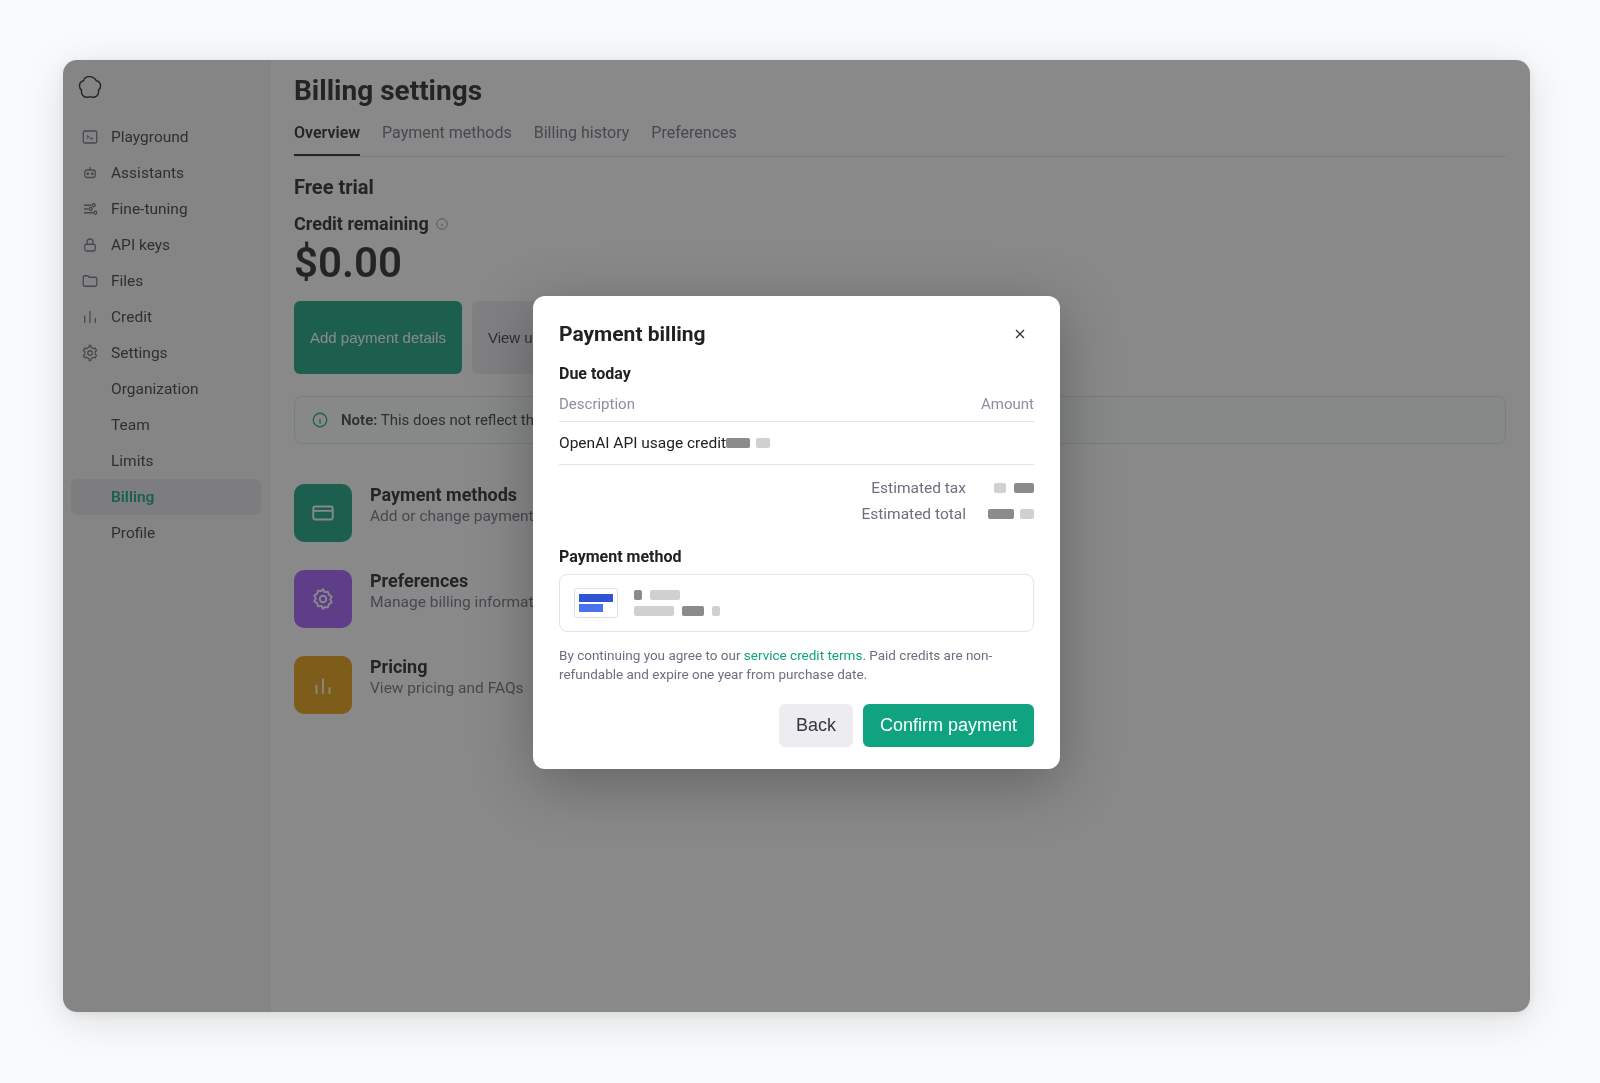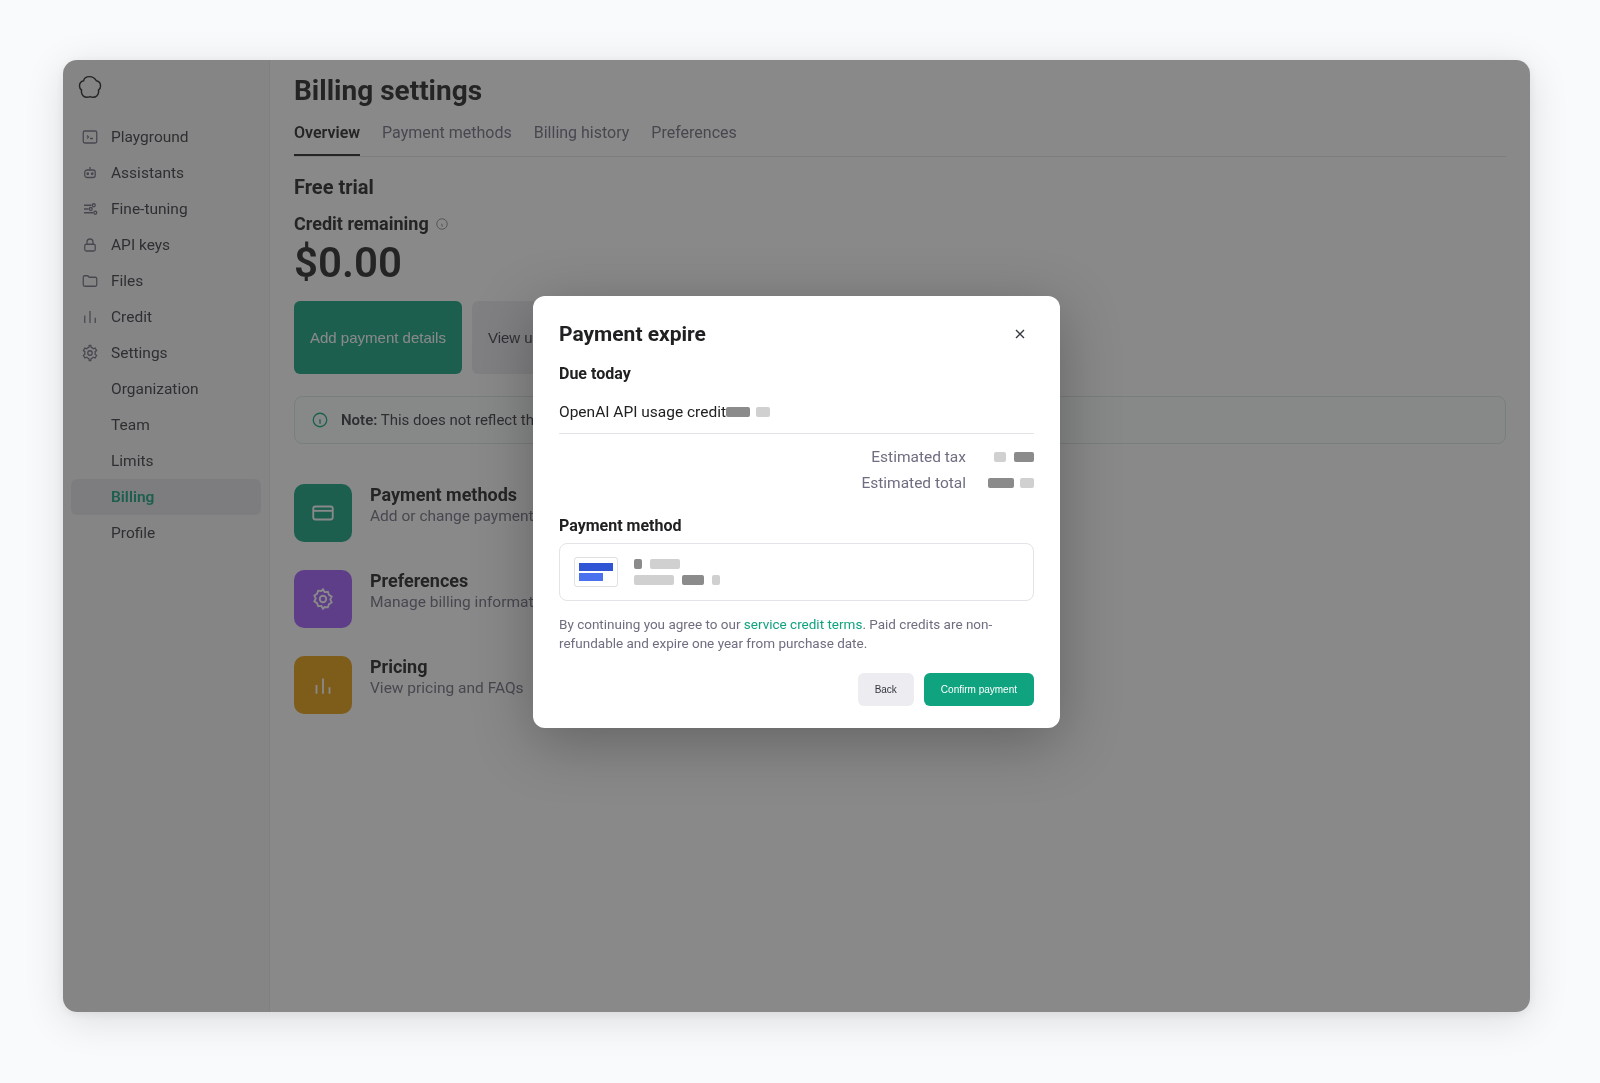--- a/index.html
+++ b/index.html
@@ -106,21 +106,21 @@
   .cc-flag { width: 44px; height: 30px; background: #fff; border:1px solid #e0e0e0; display:flex; flex-direction:column; gap:2px; padding:5px 4px; border-radius:3px;}
   .cc-flag .bar { height:9px; background:#2f55d4; }
   .cc-flag .bar:nth-child(2){ background:#4a72ef; width:70%; }
   .pm-lines { display:flex; flex-direction:column; gap:6px; }
   .pm-line-top { display:flex; gap:8px; }
 
   .terms { font-size: 13.5px; color: #6e6e80; margin-top: 14px; line-height: 1.4; }
   .terms a { color: #10a37f; text-decoration: none; }
 
   .modal-footer { display: flex; justify-content: flex-end; gap: 10px; margin-top: 20px; }
-  .mbtn { padding: 10px 16px; border-radius: 6px; font-size: 10px; border: 1px solid transparent; cursor: pointer; }
+  .mbtn { padding: 10px 16px; border-radius: 6px; font-size: 18px; border: 1px solid transparent; cursor: pointer; }
   .mbtn-back { background: #ececf1; color: #353740; }
   .mbtn-confirm { background: #10a37f; color: #fff; font-weight: 500; }
 
 </style>
 </head>
 <body>
 
 <div class="canvas">
   <div class="app-window">
 
@@ -288,31 +288,35 @@
         <div>
           <div class="card-title">Pricing</div>
           <div class="card-sub">View pricing and FAQs</div>
         </div>
       </div>
     </main>
 
     <div class="scrim">
       <div class="modal">
         <div class="modal-header">
-          <div class="modal-title">Payment expire</div>
+          <div class="modal-title">Payment billing</div>
           <button class="close-btn">
             <svg viewBox="0 0 24 24" width="16" height="16" fill="none" stroke="currentColor" stroke-width="2">
                 <path d="M6 6l12 12M18 6L6 18"></path>
               </svg>
           </button>
         </div>
 
         <div class="modal-section-title">Due today</div>
 
         <div class="table">
+          <div class="hdr">
+            <span>Description</span>
+            <span>Amount</span>
+          </div>
           <div class="row">
             <span>OpenAI API usage credit</span>
             <span>
               <span class="placeholder dark" style="width:24px;"></span>
               <span class="placeholder" style="width:14px;margin-left:2px;"></span>
             </span>
           </div>
         </div>
 
         <div class="totals">

